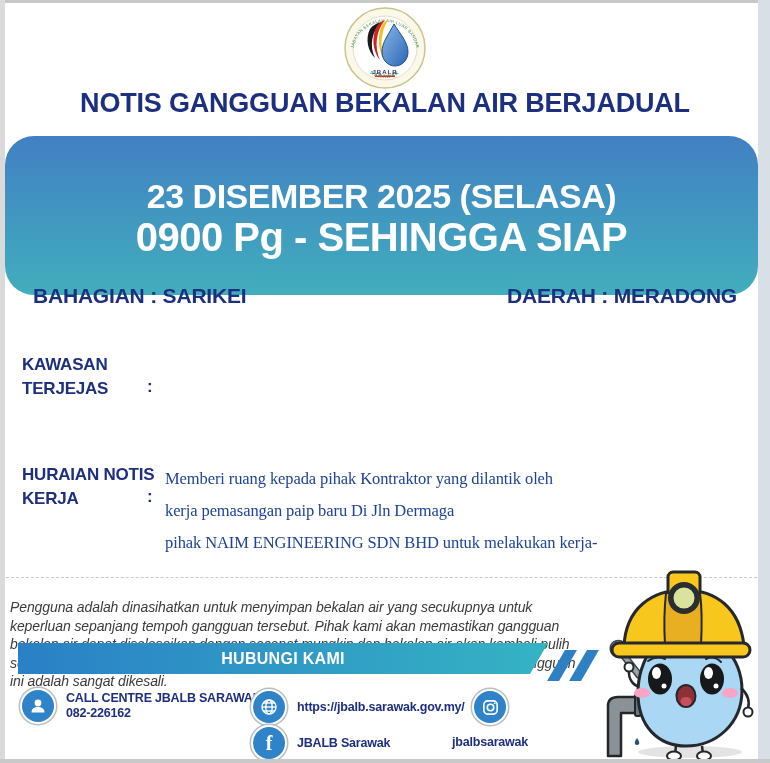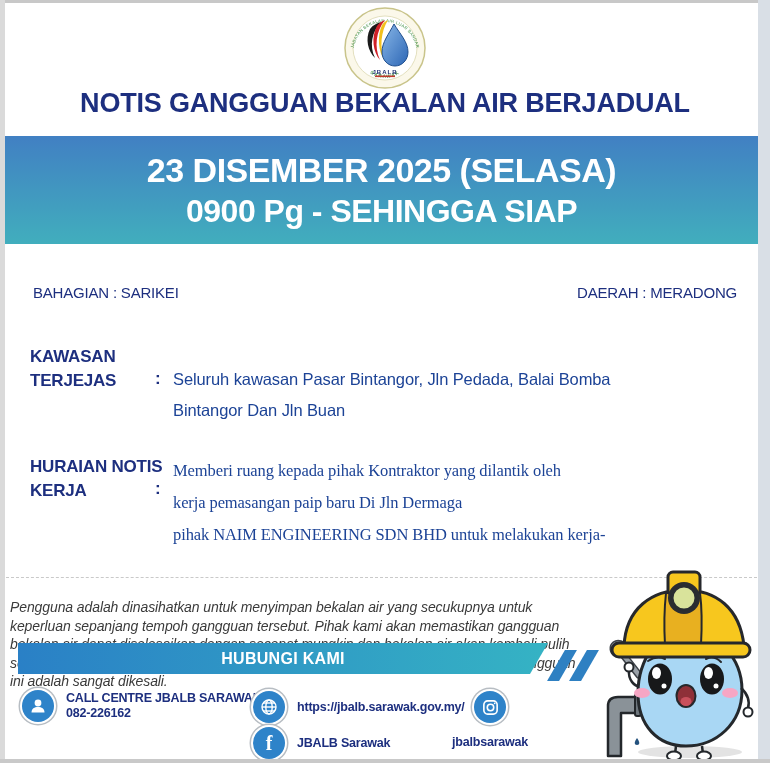--- a/index.html
+++ b/index.html
@@ -15,34 +15,34 @@
   .edge-bottom{left:0;bottom:0;width:770px;height:4px;background:#c9c9c9;}
 
   .logo{position:absolute;left:344px;top:7px;width:82px;height:82px;}
 
   .title{
     position:absolute;left:0;top:88px;width:770px;text-align:center;
     font-size:27px;font-weight:bold;color:#1d2f7f;letter-spacing:-0.2px;margin:0;
   }
 
   .date-banner{
-    position:absolute;left:5px;top:136px;width:753px;height:108px;
+    position:absolute;left:5px;top:136px;width:753px;height:159px;
     background:linear-gradient(180deg,#4180c3 0%,#41aebd 100%);
     display:flex;flex-direction:column;align-items:center;justify-content:center;
-    color:#ffffff;font-weight:bold;text-align:center;
+    color:#ffffff;font-weight:bold;text-align:center;border-radius:29px;
   }
   .date-line1{font-size:34px;line-height:42px;letter-spacing:-0.5px;}
-  .date-line2{font-size:32px;line-height:40px;letter-spacing:-0.5px;text-align:center;}
+  .date-line2{font-size:40px;line-height:40px;letter-spacing:-0.5px;text-align:center;}
 
   .region-row{position:absolute;left:33px;top:284px;width:704px;height:28px;
-    font-size:15px;font-weight:normal;color:#1d2f7f;letter-spacing:-0.2px;}
+    font-size:21px;font-weight:bold;color:#1d2f7f;letter-spacing:-0.2px;}
   .region-row .bahagian{position:absolute;left:0;top:0;}
   .region-row .daerah{position:absolute;right:0;top:0;}
 
-  .detail-block{position:absolute;left:30px;width:700px;color:#1d2f7f;}
+  .detail-block{position:absolute;left:22px;width:700px;color:#1d2f7f;margin-top:8px;}
   .detail-label{font-size:17px;font-weight:bold;line-height:24px;letter-spacing:-0.2px;}
   .detail-colon{position:absolute;left:125px;font-size:17px;font-weight:bold;}
   .detail-value{position:absolute;left:143px;width:470px;
     font-size:16.5px;color:#1c4396;line-height:32px;letter-spacing:-0.1px;}
   .block-kawasan{top:345px;height:80px;}
   .block-kawasan .detail-colon{top:24px;}
   .block-kawasan .detail-value{top:19px;line-height:31px;}
   .block-huraian{top:455px;height:110px;}
   .block-huraian .detail-colon{top:24px;}
   .block-huraian .detail-value{top:0px;font-family:Liberation Serif, serif;}
@@ -124,24 +124,20 @@
   <span class="bahagian">BAHAGIAN : SARIKEI</span>
   <span class="daerah">DAERAH : MERADONG</span>
 </div>
 
 <div class="detail-block block-kawasan">
   <div class="detail-label">
     <div>KAWASAN</div>
     <div>TERJEJAS</div>
   </div>
   <span class="detail-colon">:</span>
-  <div class="detail-value">
-    <div>Seluruh kawasan Pasar Bintangor, Jln Pedada, Balai Bomba</div>
-    <div>Bintangor Dan Jln Buan</div>
-  </div>
 </div>
 
 <div class="detail-block block-huraian">
   <div class="detail-label">
     <div>HURAIAN NOTIS</div>
     <div>KERJA</div>
   </div>
   <span class="detail-colon">:</span>
   <div class="detail-value">
     <div>Memberi ruang kepada pihak Kontraktor yang dilantik oleh</div>

